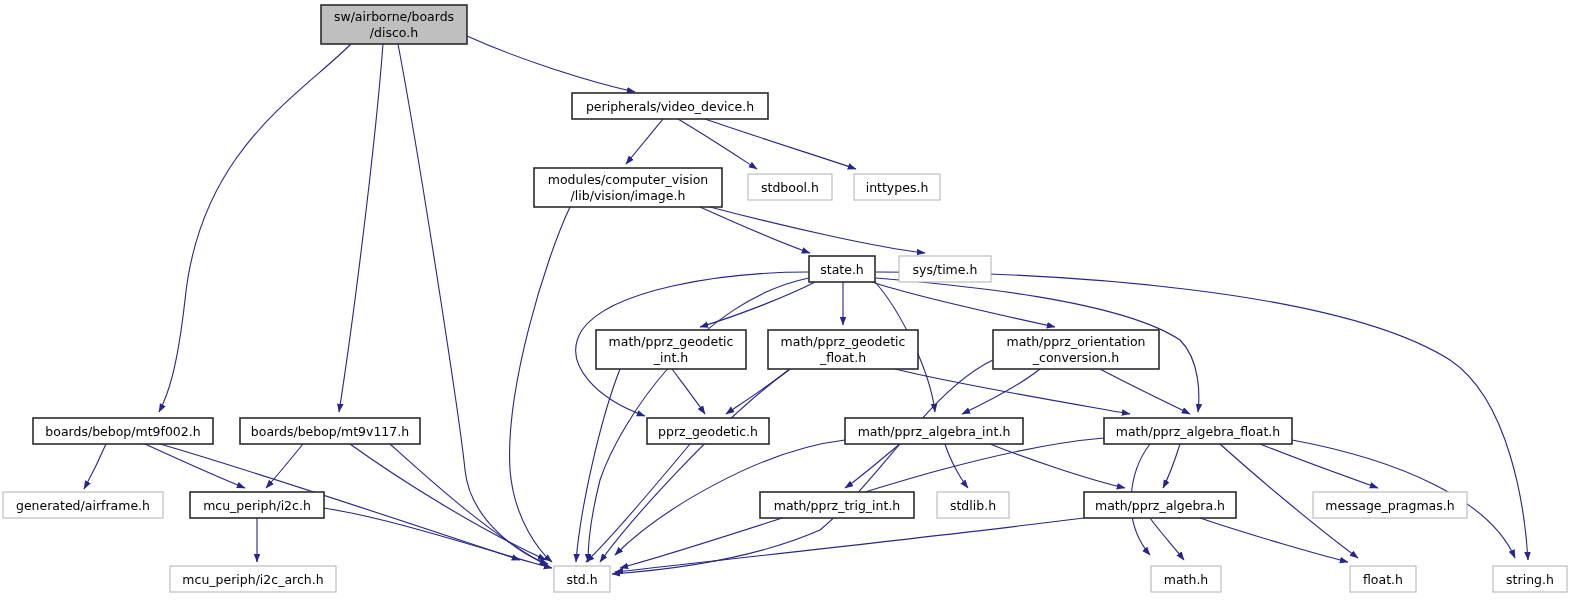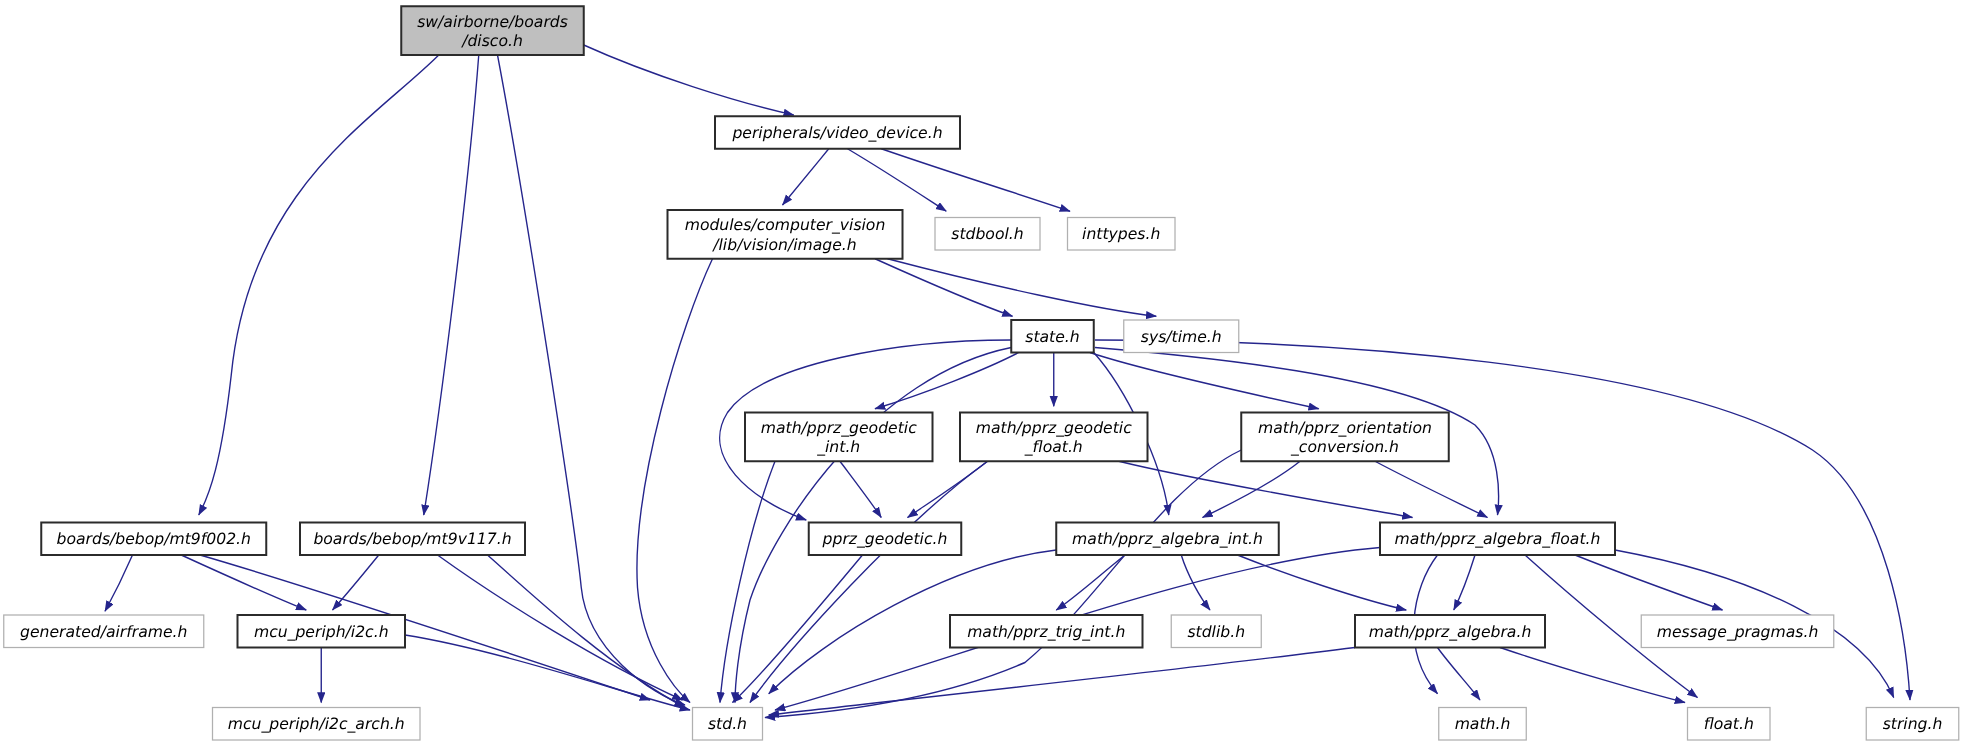--- a/index.html
+++ b/index.html
@@ -1,18 +1,18 @@
 <!DOCTYPE html>
 <html><head>
 <meta charset="utf-8">
 <style>
   html,body{margin:0;padding:0;background:#ffffff;}
   body{width:1581px;height:604px;overflow:hidden;
        font-family:"DejaVu Sans","Liberation Sans",sans-serif;}
-  #graph{position:relative;width:1581px;height:520px;font-style:italic;}
+  #graph{position:relative;width:1581px;height:520px;}
   svg{position:absolute;top:0;left:0;width:1581px;height:604px;}
   .nodetext{font-size:12.5px;fill:#000000;}
 </style>
 </head>
 <body>
 
 <div id="graph">
   <svg id="svg-canvas" viewBox="0 0 1581 604" xmlns="http://www.w3.org/2000/svg">
     <defs>
       <marker id="arrow" markerWidth="9" markerHeight="9" refX="7.5" refY="3" orient="auto" markerUnits="strokeWidth">

